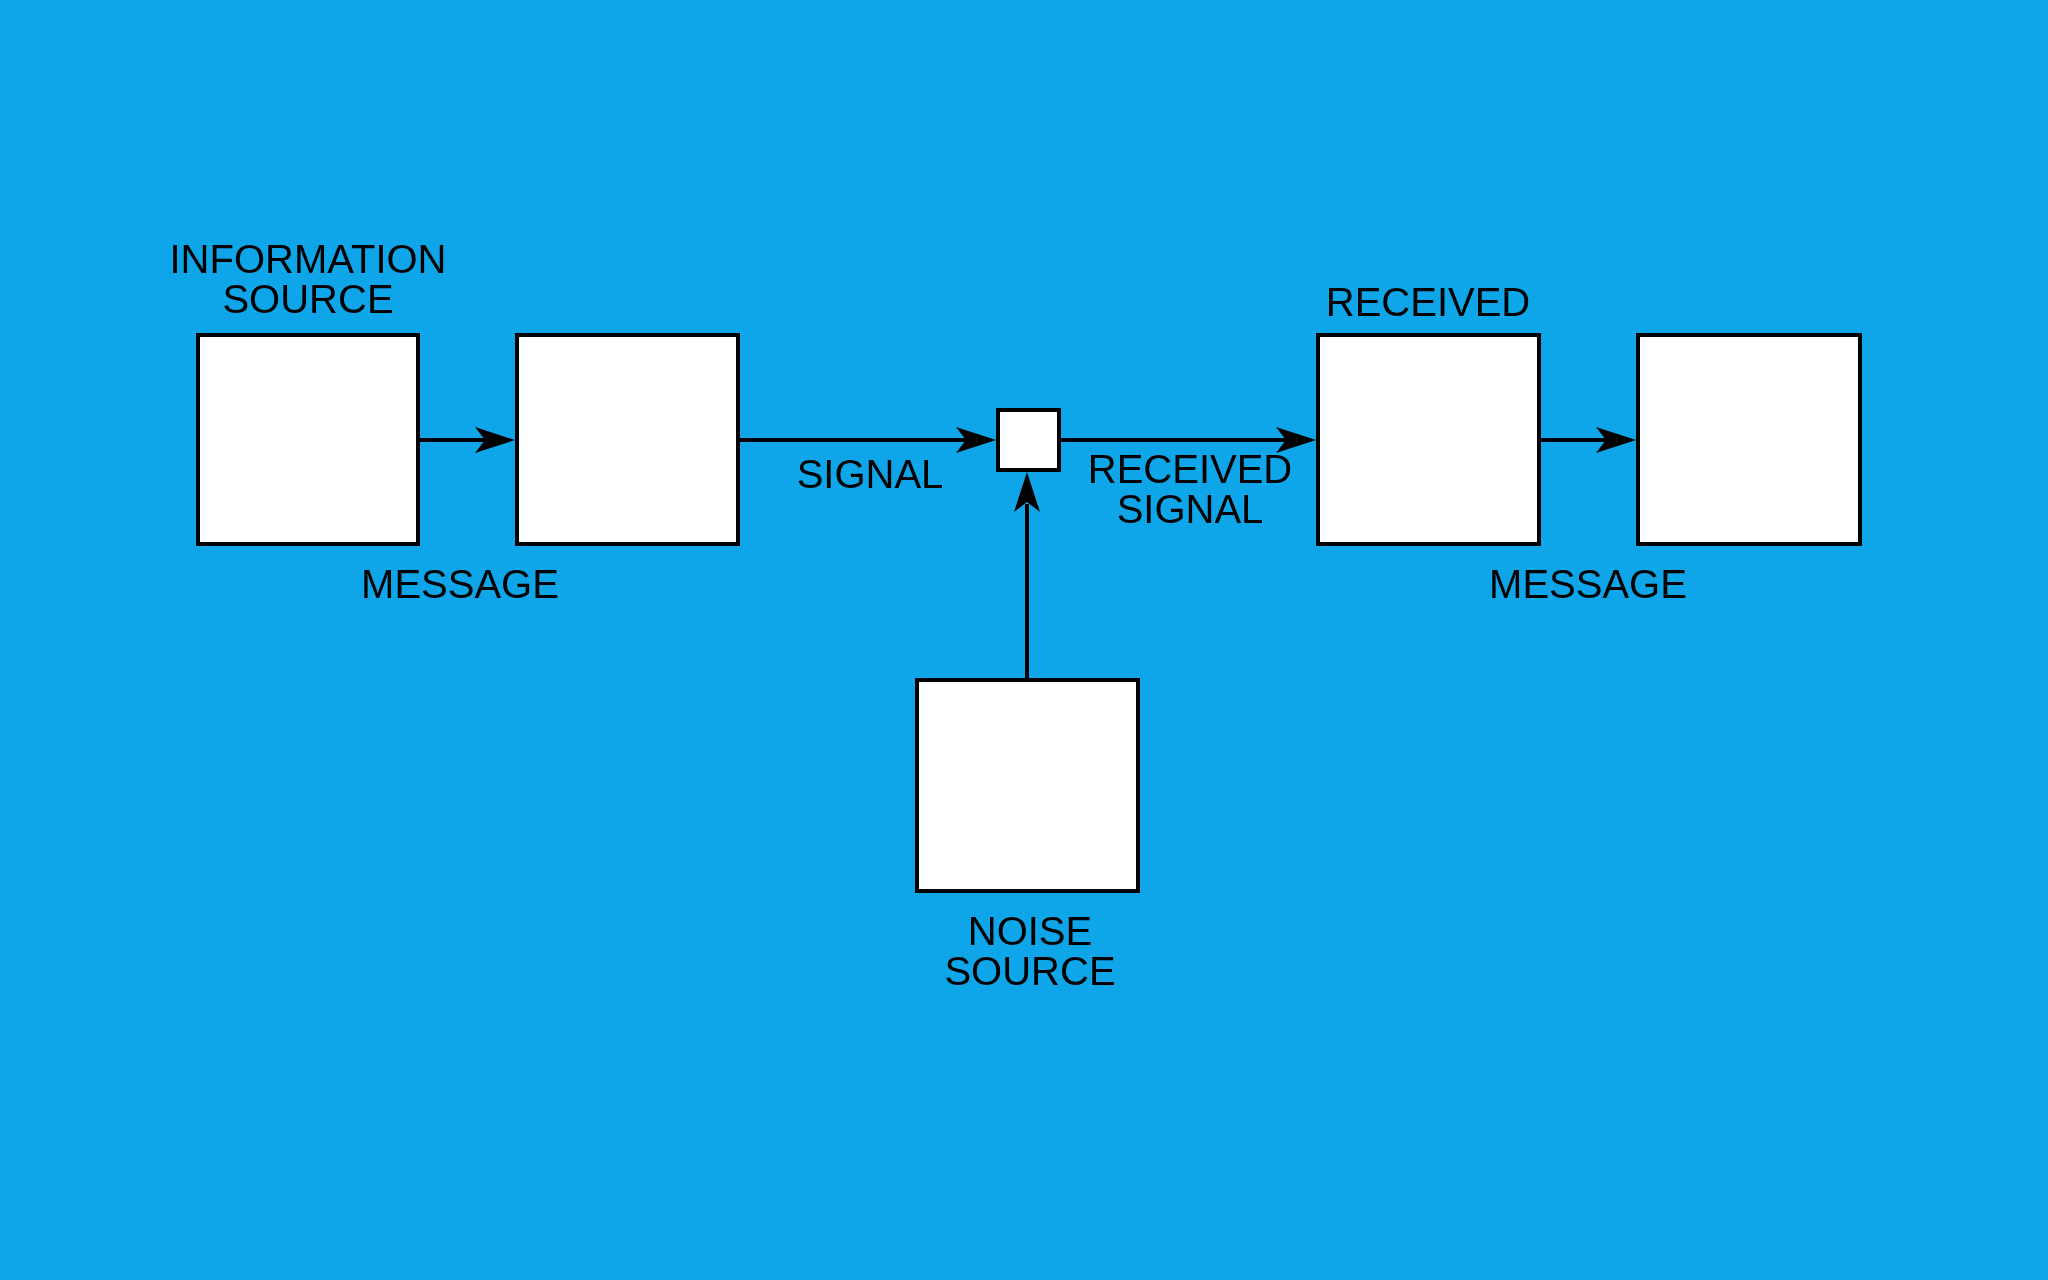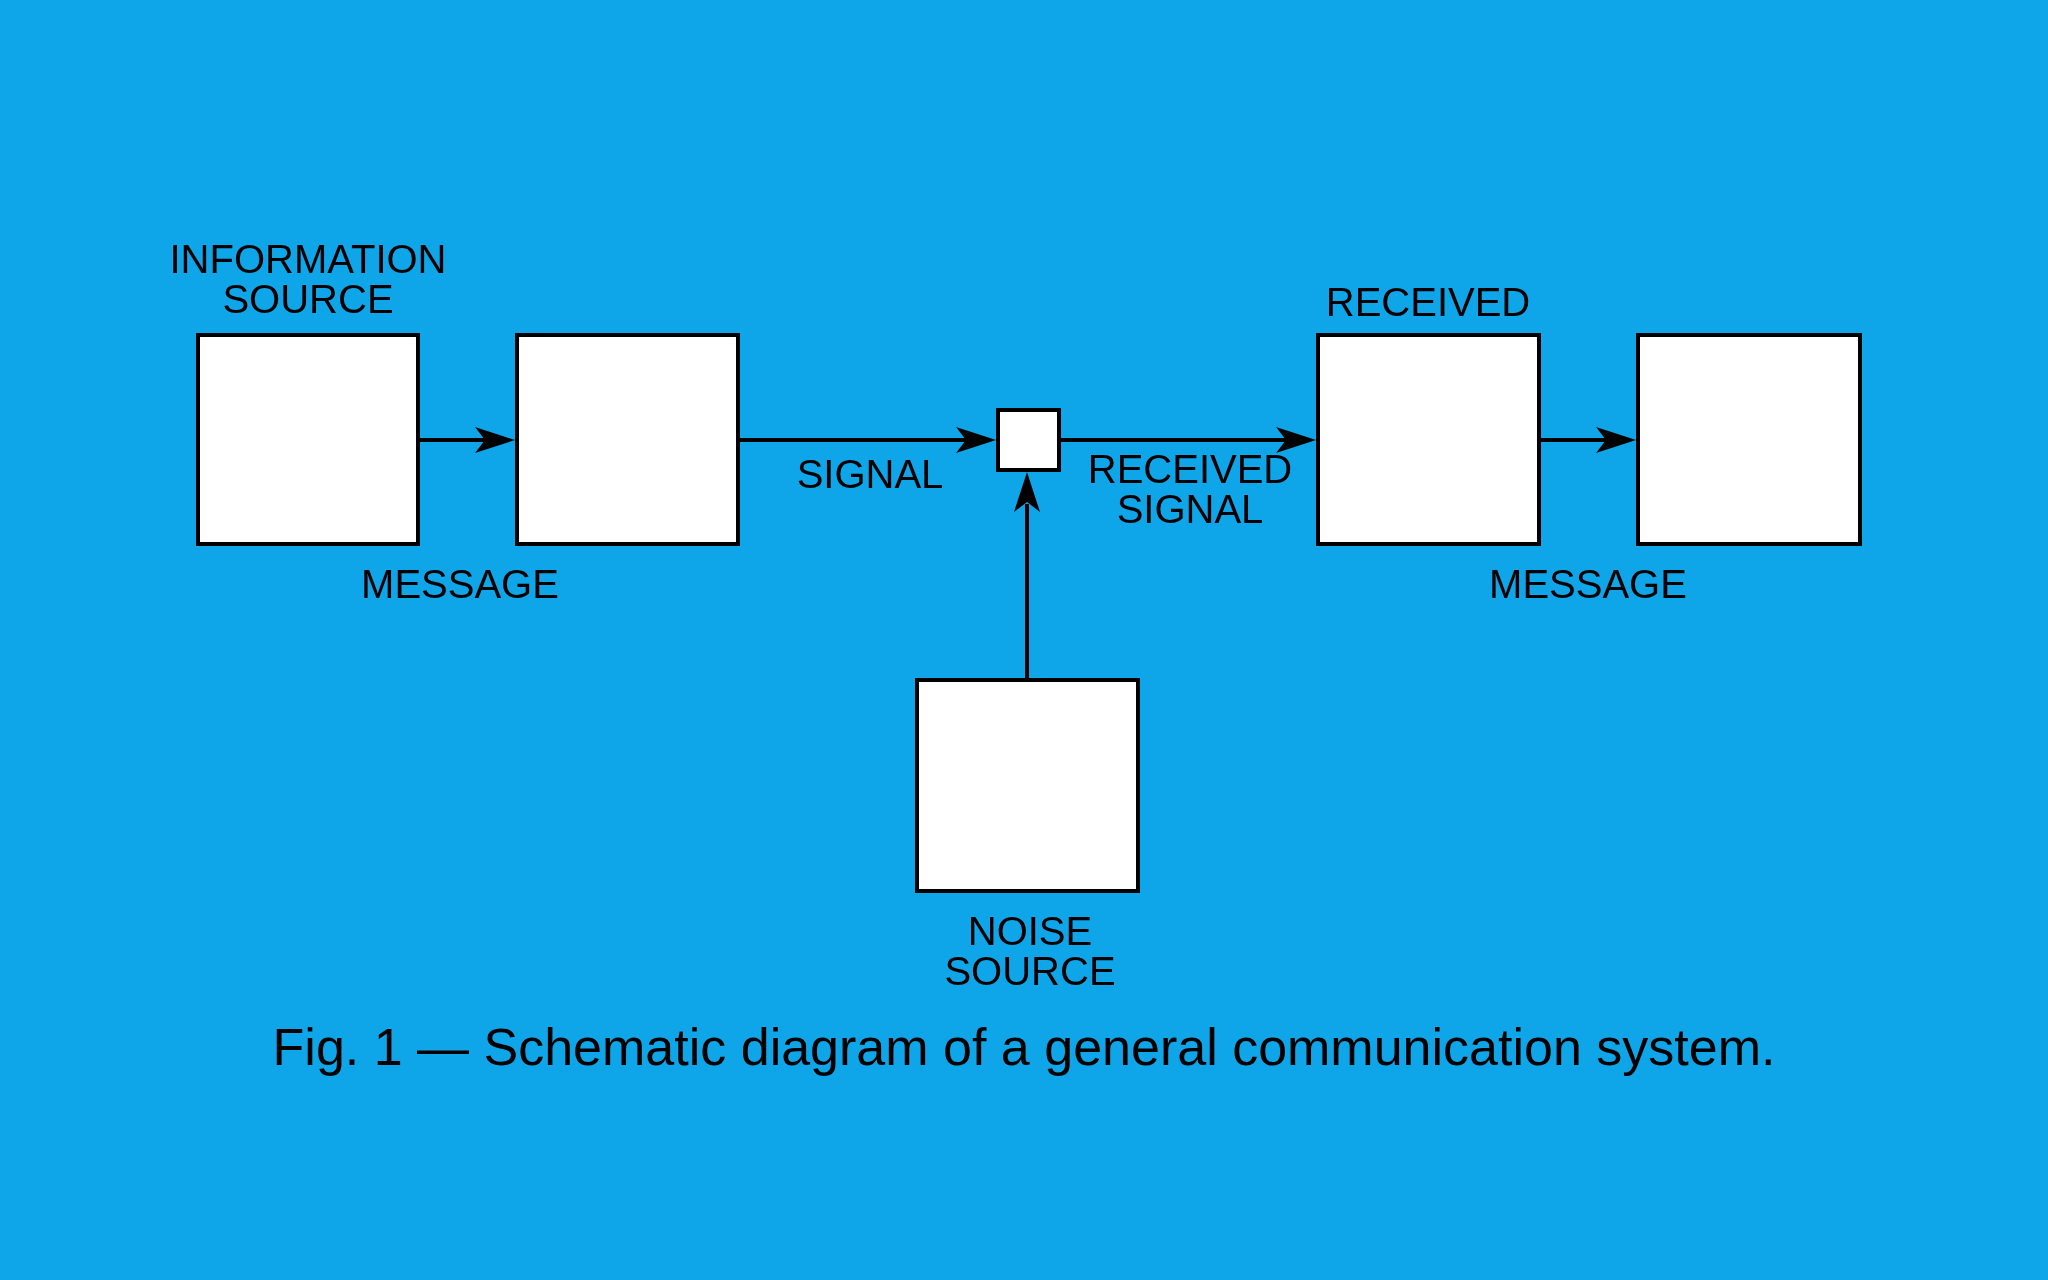--- a/index.html
+++ b/index.html
@@ -86,15 +86,14 @@
   <div class="lbl" style="left:1428px; top:282px;">RECEIVED</div>
   <div class="lbl" style="left:1030px; top:911px;">NOISE
 SOURCE</div>
 
   <div class="lbl" style="left:460px; top:564px;">MESSAGE</div>
   <div class="lbl" style="left:870px; top:454px;">SIGNAL</div>
   <div class="lbl" style="left:1190px; top:449px;">RECEIVED
 SIGNAL</div>
   <div class="lbl" style="left:1588px; top:564px;">MESSAGE</div>
 
-  <div class="caption" style="left:1024px; top:1021px;">Fig. 1 — Schematic diagram of a general communication system.</div>
 
 </div>
 
 </body></html>

